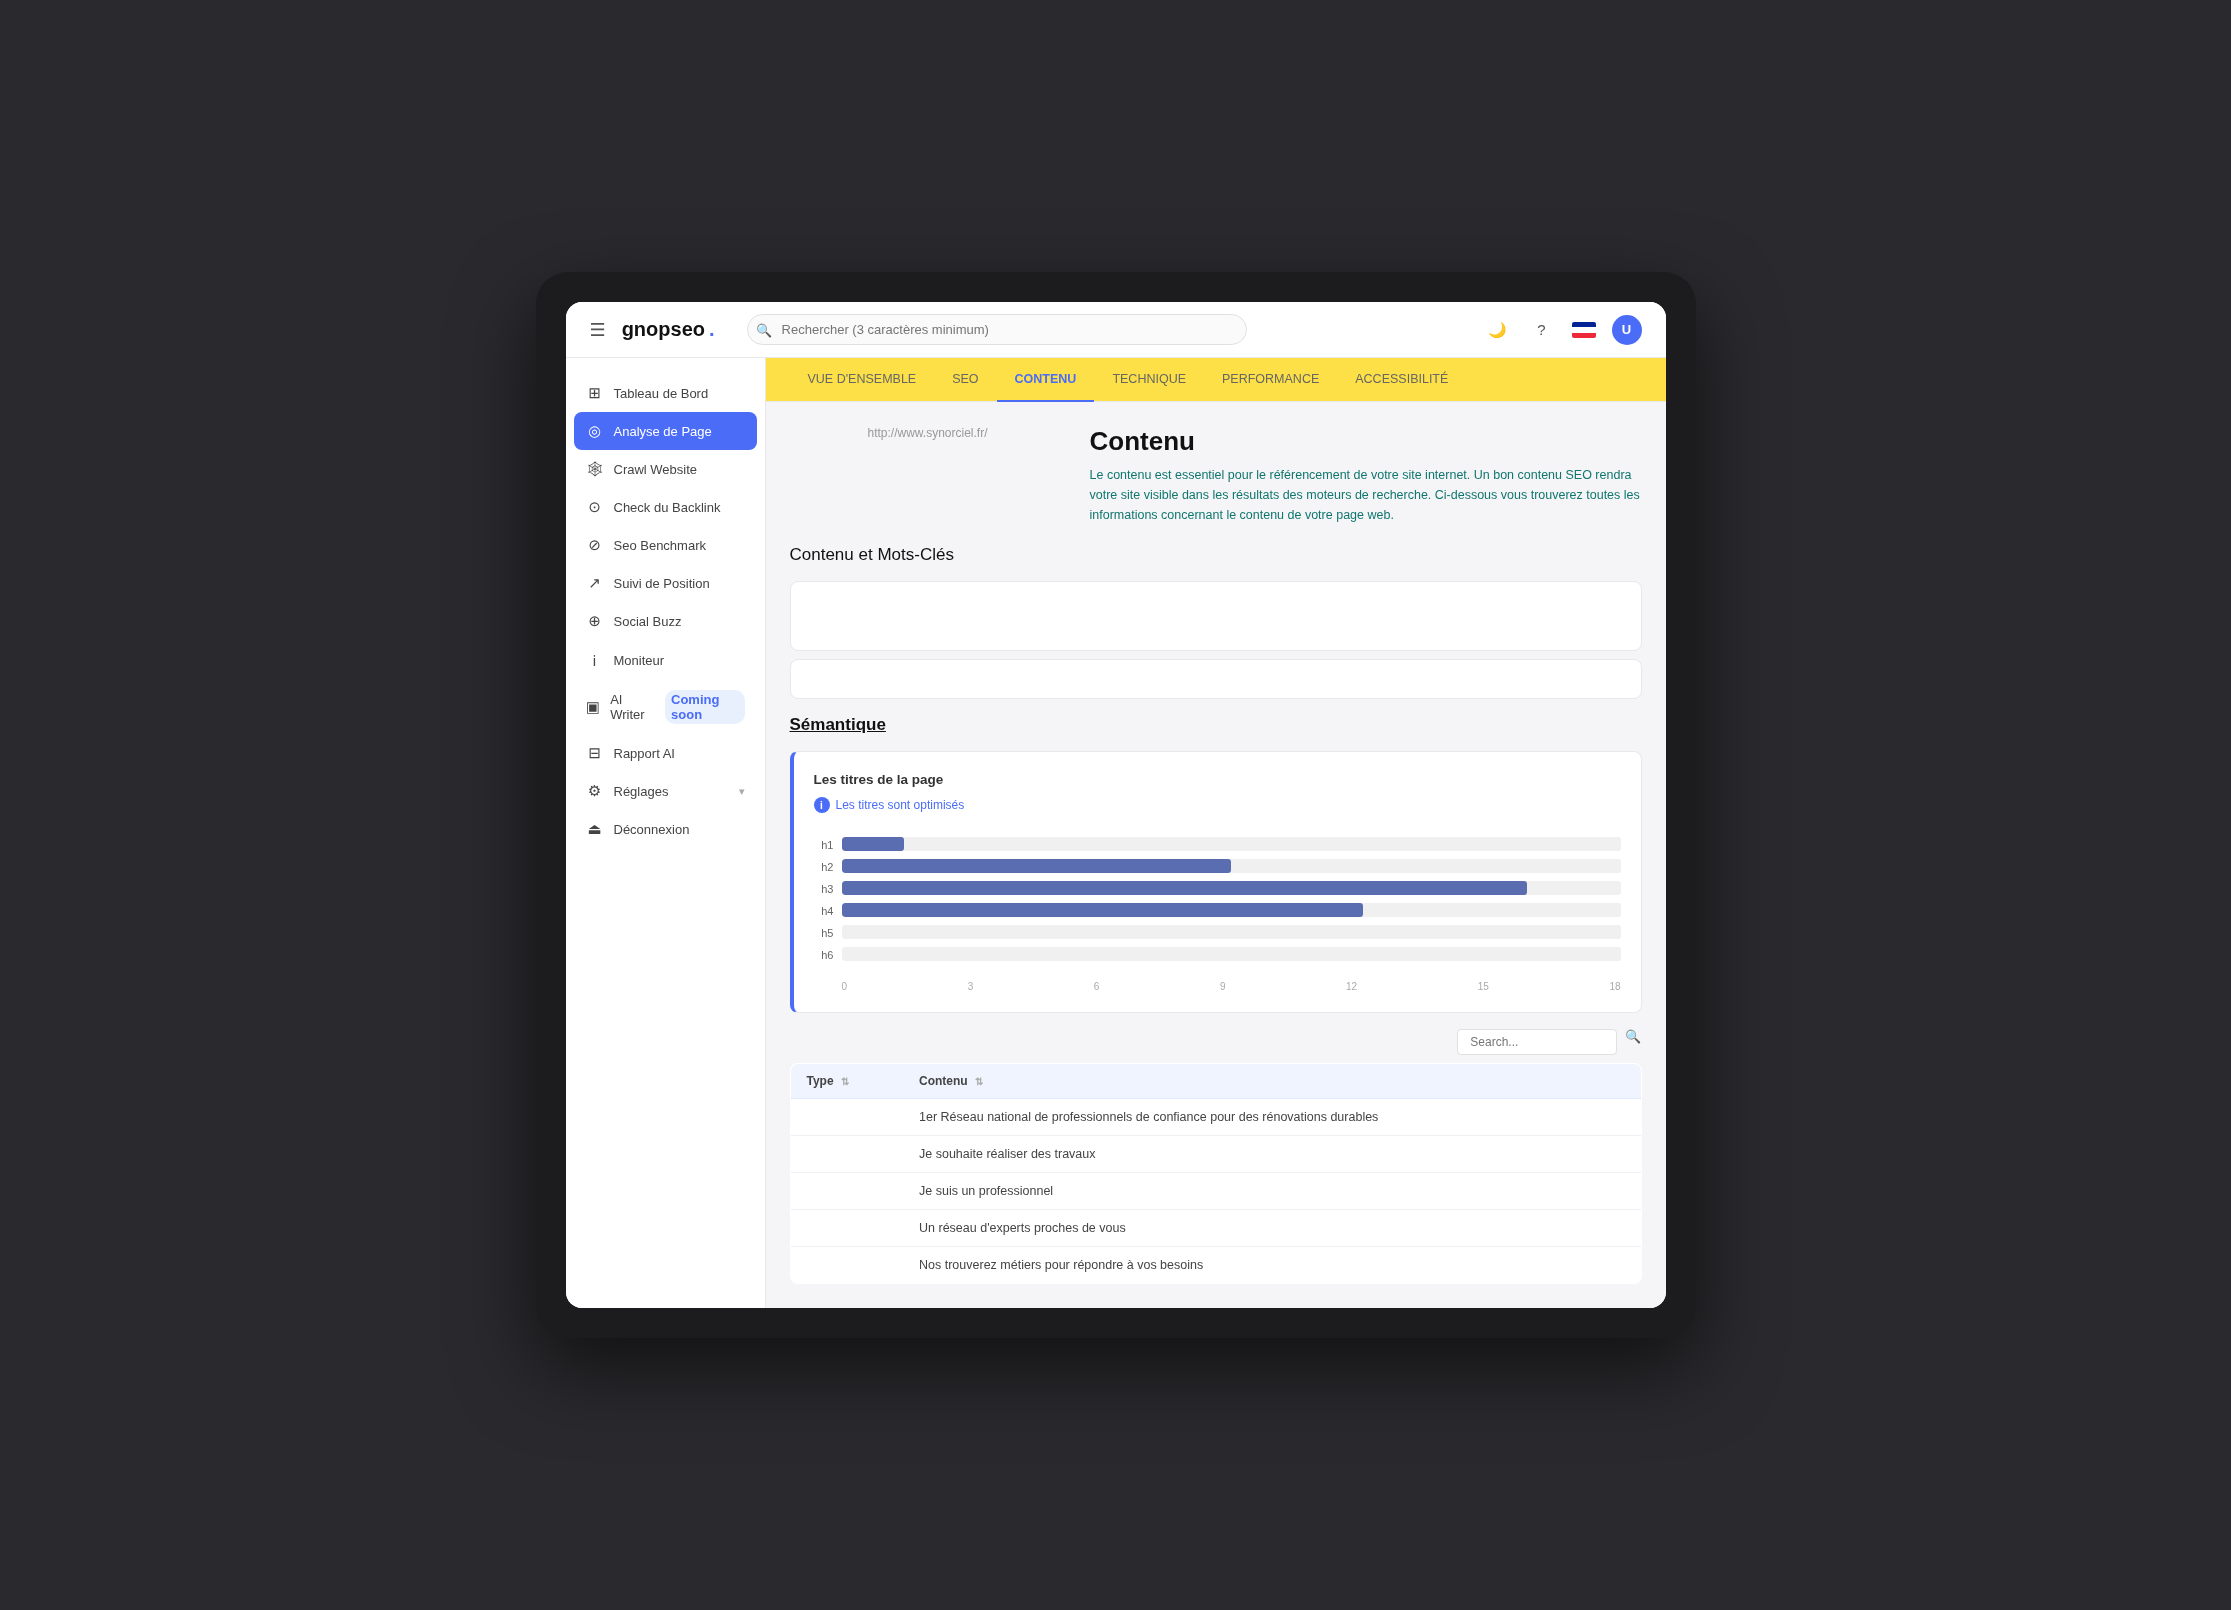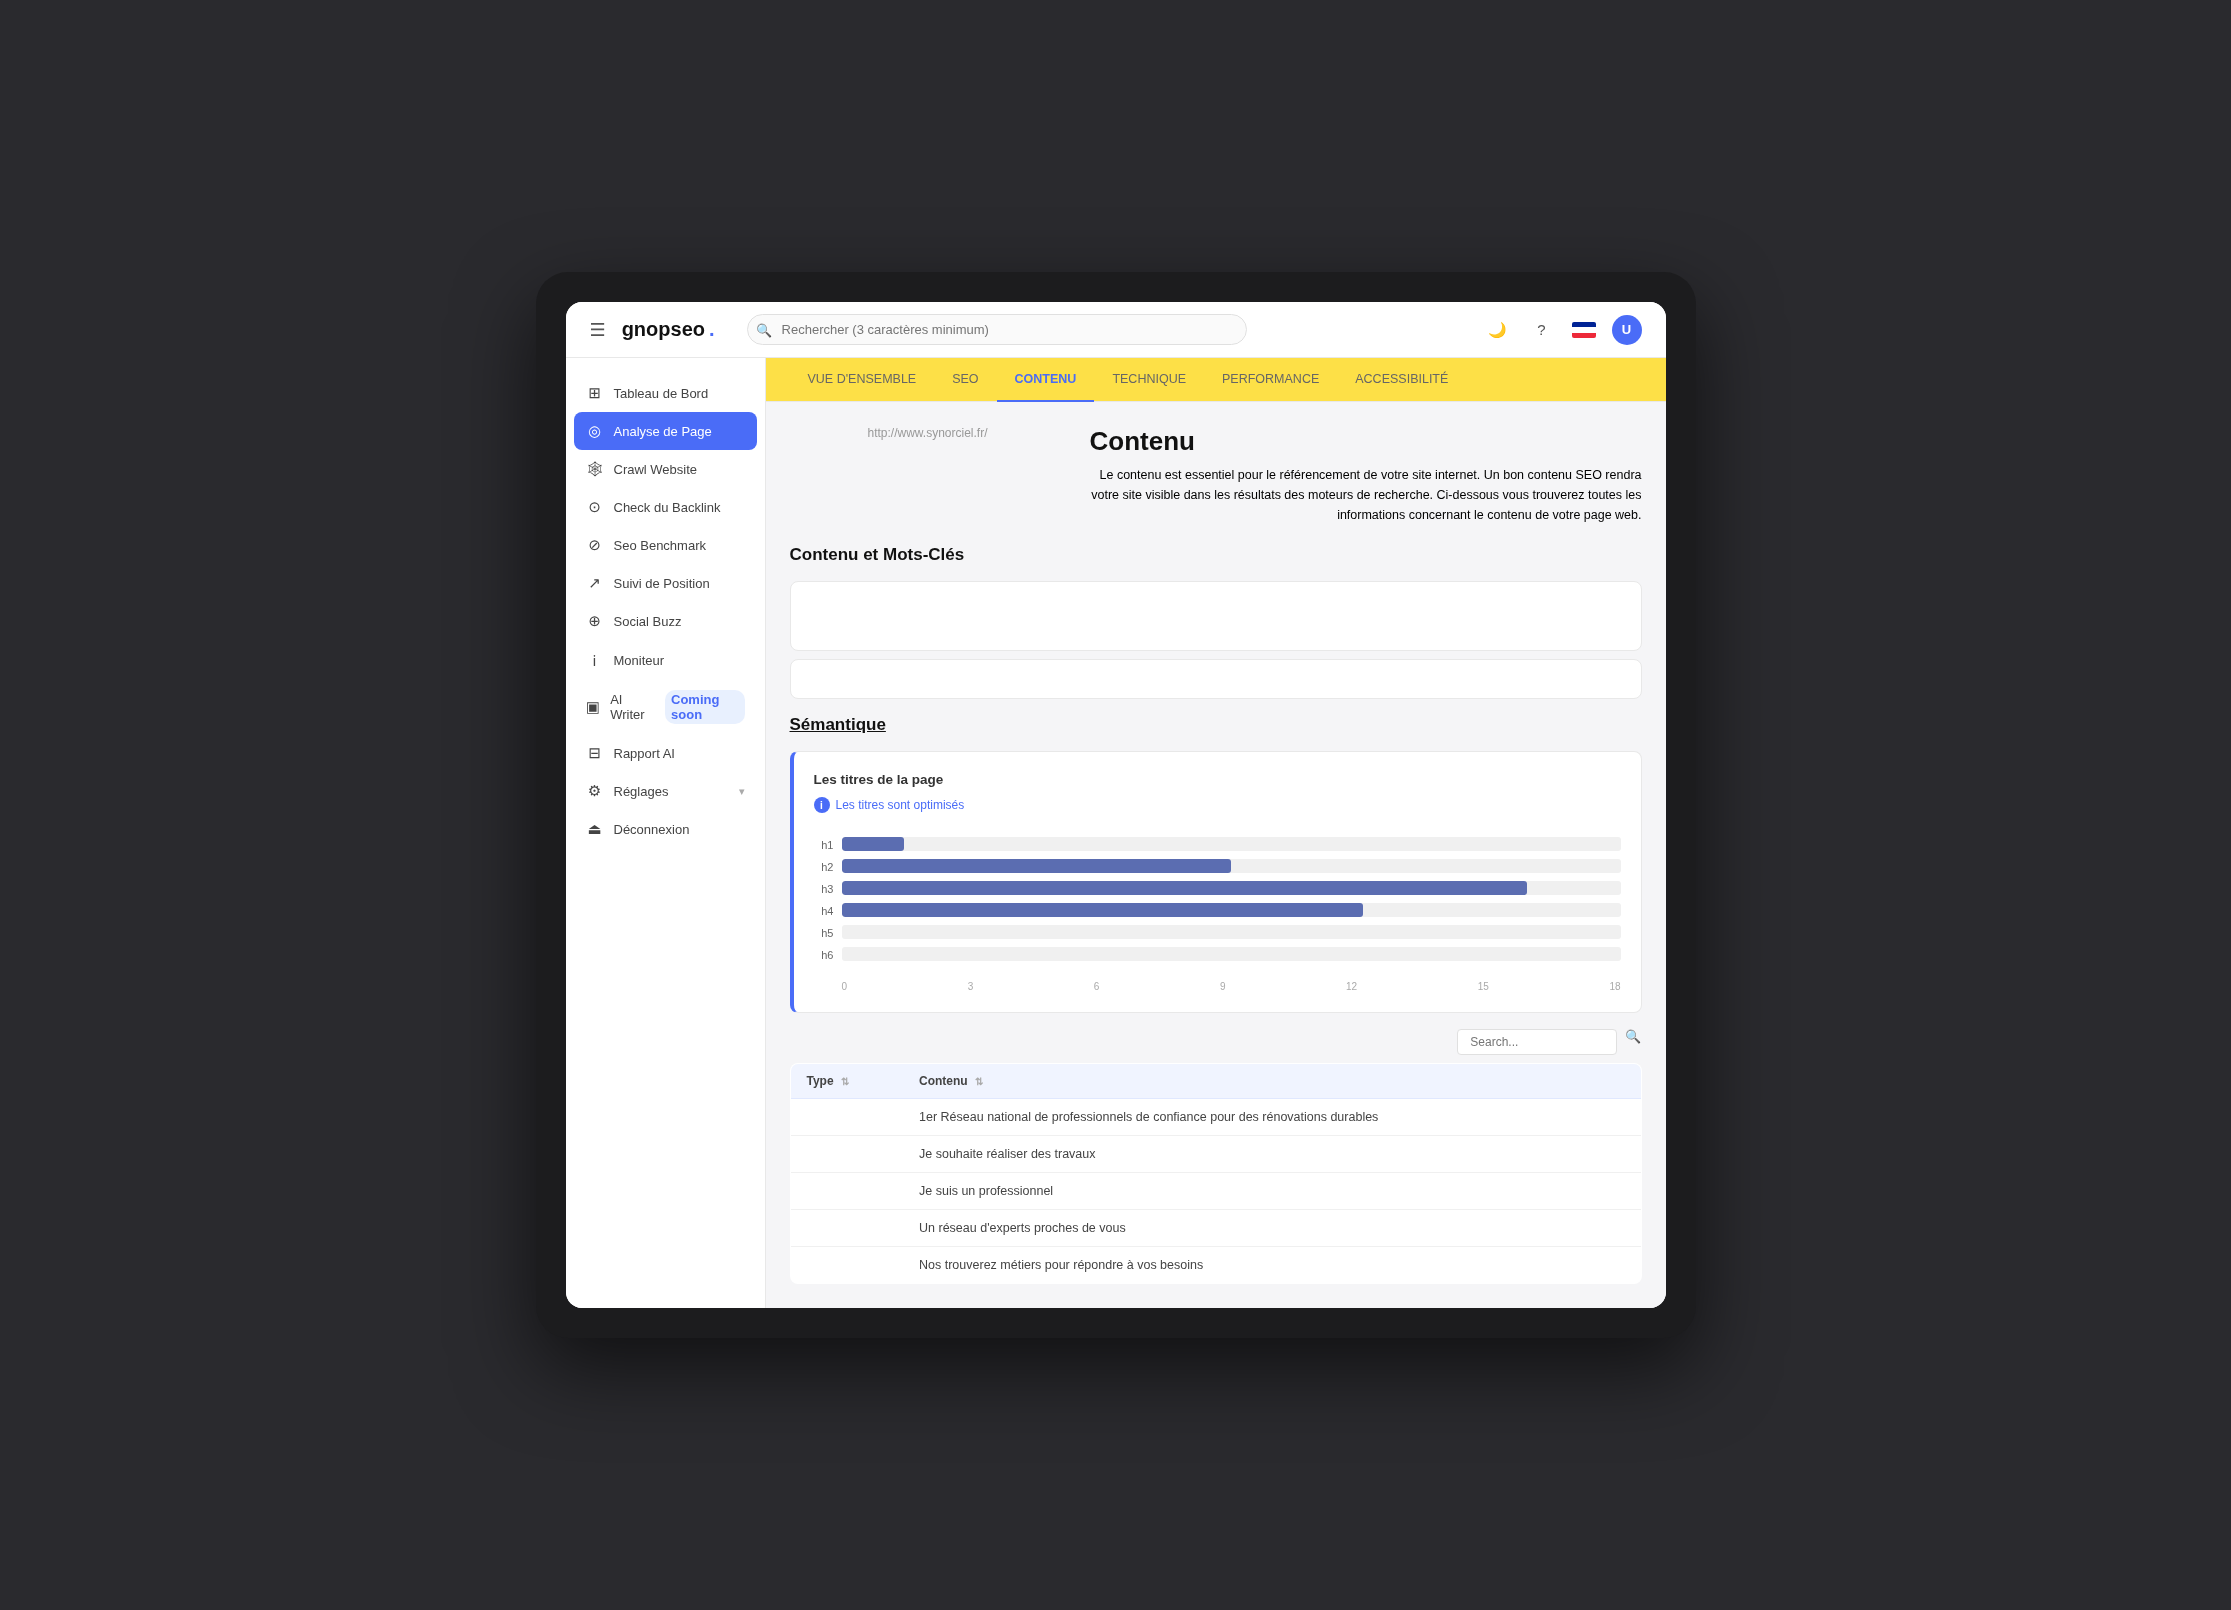--- a/index.html
+++ b/index.html
@@ -197,27 +197,26 @@
       text-align: center;
     }
     .section-title {
       font-size: 26px;
       font-weight: 700;
       color: #111;
       margin-bottom: 8px;
     }
     .section-desc {
       font-size: 12.5px;
-      color: #000000;
+      color: #0f766e;
       line-height: 1.6;
-      text-align: right;
     }
     .section-subtitle {
       font-size: 17px;
-      font-weight: 700;
+      font-weight: 400;
       color: #111;
       margin-bottom: 16px;
     }
     
     .chart-placeholder {
       background: #fff;
       border: 1px solid #e8e8e8;
       border-radius: 8px;
       height: 70px;
       margin-bottom: 8px;

